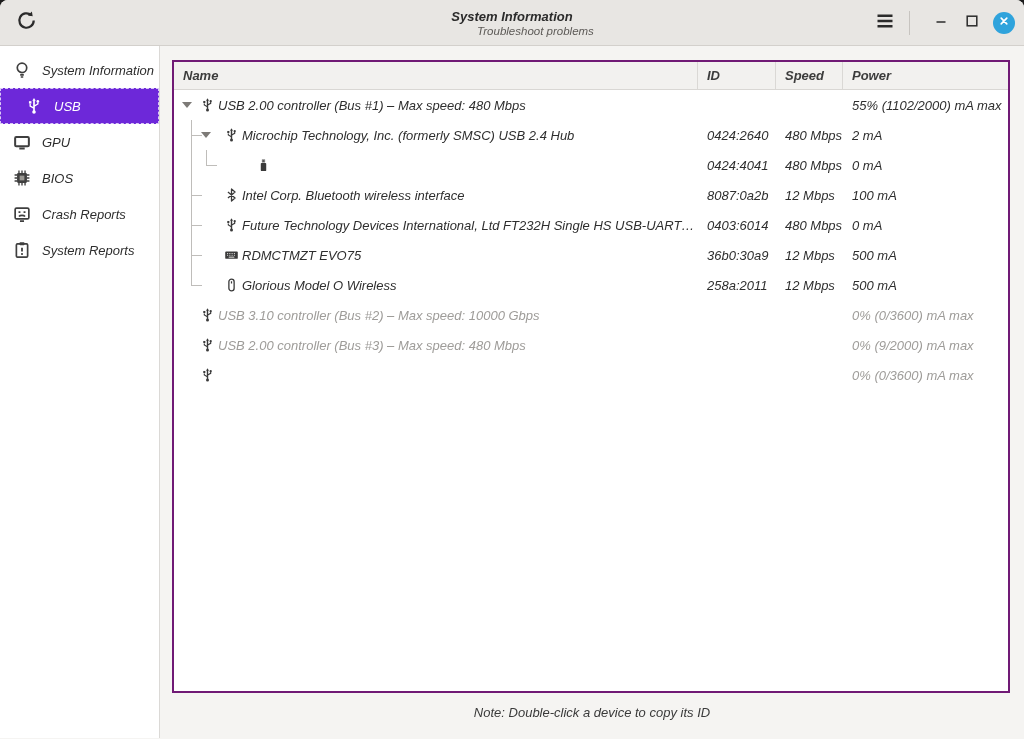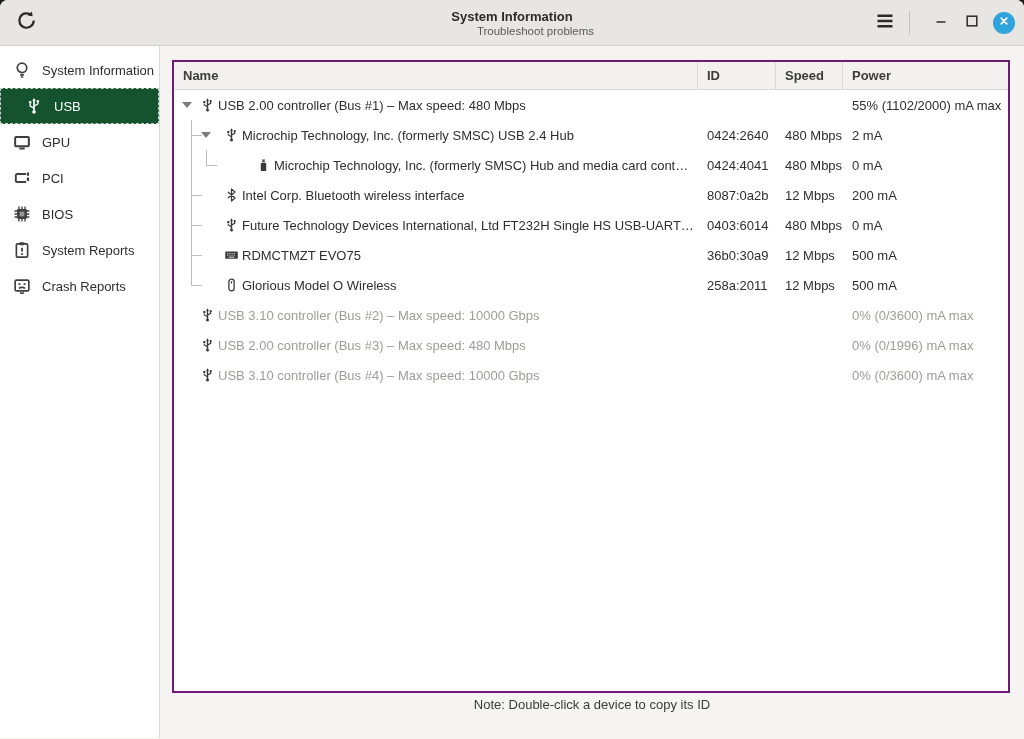--- a/index.html
+++ b/index.html
@@ -1,19 +1,19 @@
 <!DOCTYPE html>
 <html><head>
 <meta charset="utf-8">
 <style>
   * { margin:0; padding:0; box-sizing:border-box; }
   html,body { background:#1c1c1c; font-family:"Liberation Sans", sans-serif; }
   .window {
     width:1024px; height:739px; position:relative; overflow:hidden;
-    border-radius:8px 8px 0 0; background:#f5f4f2;
+    border-radius:8px 8px 0 0; background:#f5f4f2;font-style:italic;
   }
   
   .titlebar {
     height:46px; background:#e8e6e3; border-bottom:1px solid #d3d0cc;
     display:flex; align-items:center; position:relative;
   }
   .tb-btn { display:flex; align-items:center; justify-content:center; cursor:default; color:#2b2b2b; }
   .refresh-btn { width:26px; height:26px; margin-left:13px; }
   .refresh-btn svg { width:21px; height:21px; }
   .tb-center { position:absolute; left:0; right:0; top:0; bottom:0;
@@ -27,21 +27,21 @@
   .winctl svg { width:16px; height:16px; }
   .close-btn { width:22px; height:22px; border-radius:50%; background:#2fa3dc; margin-left:9px; }
   .close-btn svg { width:14px; height:14px; }
   
   .content { display:flex; height:692px; }
   .sidebar { width:160px; background:#ffffff; border-right:1px solid #dbd9d6; padding-top:6px; flex:none; }
   .side-item { height:36px; display:flex; align-items:center; gap:11px; padding-left:13px;
     font-size:13px; color:#2d2d2d; cursor:default; }
   .side-item .icon { width:18px; height:18px; color:#3f3f3f; flex:none; display:flex; }
   .side-item .icon svg { width:18px; height:18px; }
-  .side-item.selected { background:#14532d; color:#ffffff;
+  .side-item.selected { background:#6d28d9; color:#ffffff;
     outline:1px dashed rgba(255,255,255,.75); outline-offset:-1px;padding-left:25px; }
   .side-item.selected .icon { color:#ffffff; }
   .main { flex:1; position:relative; background:#f5f4f2; }
   
   .panel { position:absolute; left:12px; right:14px; top:14px; bottom:45px;
     background:#ffffff; border:2px solid #701a75; overflow:hidden; }
   .thead { height:28px; display:flex; background:#f2f1ef; border-bottom:1px solid #d9d7d4;
     font-size:13px; font-weight:700; color:#3c3c3c; align-items:center; }
   .th { height:100%; display:flex; align-items:center; padding-left:9px; border-right:1px solid #dad8d5; }
   .th.c-name  { width:524px; }
@@ -59,21 +59,21 @@
   .row-icon { position:absolute; top:50%; transform:translateY(-50%);
     width:15px; height:15px; color:#3a3a3a; display:flex; }
   .row-icon svg { width:15px; height:15px; }
   .expander { position:absolute; top:50%; transform:translateY(-50%);
     width:0; height:0; border-left:5px solid transparent; border-right:5px solid transparent;
     border-top:6px solid #7d7a77; }
   .g-v  { position:absolute; top:0; bottom:0; border-left:1px solid #bfbdba; }
   .g-vh { position:absolute; top:0; height:15px; border-left:1px solid #bfbdba; }
   .g-h  { position:absolute; top:15px; width:11px; border-top:1px solid #bfbdba; }
   
-  .note-bar { position:absolute; left:0; right:0; bottom:12px; height:44px;
+  .note-bar { position:absolute; left:0; right:0; bottom:4px; height:44px;
     display:flex; align-items:center; justify-content:center;
     font-size:13px; color:#3a3a3a; }
 </style>
 </head>
 <body>
 
 <div class="window">
 
   <div class="titlebar">
     <div class="tb-btn refresh-btn">
@@ -141,57 +141,48 @@
             <svg viewBox="0 0 16 16">
               <rect x="1.9" y="3.6" width="12.2" height="8.2" rx="1" fill="none" stroke="currentColor" stroke-width="1.8"></rect>
               <path d="M5.6 13.7h4.8" stroke="currentColor" stroke-width="1.8"></path>
             </svg>
           </span>
           <span>GPU</span>
         </div>
         <div class="side-item">
           <span class="icon">
             <svg viewBox="0 0 16 16">
-              <path d="M11.6 4.4H3.6c-.6 0-1.1.5-1.1 1.1v4.9c0 .6.5 1.1 1.1 1.1h8" fill="none" stroke="currentColor" stroke-width="1.7"></path>
-              <path d="M13.3 3.1v3M13.3 7.6v3" stroke="currentColor" stroke-width="2"></path>
-            </svg>
-          </span>
-          <span>PCI</span>
-        </div>
-        <div class="side-item">
-          <span class="icon">
-            <svg viewBox="0 0 16 16">
               <path d="M5.3 1.4v2.2M8 1.4v2.2M10.7 1.4v2.2M5.3 12.4v2.2M8 12.4v2.2M10.7 12.4v2.2M1.4 5.3h2.2M1.4 8h2.2M1.4 10.7h2.2M12.4 5.3h2.2M12.4 8h2.2M12.4 10.7h2.2" stroke="currentColor" stroke-width="1.2"></path>
               <rect x="3.6" y="3.6" width="8.8" height="8.8" rx="1" fill="currentColor"></rect>
               <rect x="5.9" y="5.9" width="4.2" height="4.2" fill="#9a9893"></rect>
             </svg>
           </span>
           <span>BIOS</span>
+        </div>
+        <div class="side-item">
+          <span class="icon">
+            <svg viewBox="0 0 16 16">
+              <rect x="1.9" y="2.7" width="12.2" height="9.7" rx="1.3" fill="none" stroke="currentColor" stroke-width="1.5"></rect>
+              <path d="M4.9 6.4h1.7M9.4 6.4h1.7" stroke="currentColor" stroke-width="1.6"></path>
+              <path d="M5.3 10.2c1-1.3 4.4-1.3 5.4 0" fill="none" stroke="currentColor" stroke-width="1.4"></path>
+              <path d="M6.2 14.3h3.6" stroke="currentColor" stroke-width="1.4"></path>
+            </svg>
+          </span>
+          <span>Crash Reports</span>
         </div>
         <div class="side-item">
           <span class="icon">
             <svg viewBox="0 0 16 16">
               <rect x="3" y="2.6" width="10" height="11.8" rx="1" fill="none" stroke="currentColor" stroke-width="1.5"></rect>
               <rect x="5.8" y="1.2" width="4.4" height="2.6" rx="0.6" fill="currentColor"></rect>
               <path d="M8 6.1v3.3" stroke="currentColor" stroke-width="1.6"></path>
               <circle cx="8" cy="11.6" r="0.95" fill="currentColor"></circle>
             </svg>
           </span>
           <span>System Reports</span>
-        </div>
-        <div class="side-item">
-          <span class="icon">
-            <svg viewBox="0 0 16 16">
-              <rect x="1.9" y="2.7" width="12.2" height="9.7" rx="1.3" fill="none" stroke="currentColor" stroke-width="1.5"></rect>
-              <path d="M4.9 6.4h1.7M9.4 6.4h1.7" stroke="currentColor" stroke-width="1.6"></path>
-              <path d="M5.3 10.2c1-1.3 4.4-1.3 5.4 0" fill="none" stroke="currentColor" stroke-width="1.4"></path>
-              <path d="M6.2 14.3h3.6" stroke="currentColor" stroke-width="1.4"></path>
-            </svg>
-          </span>
-          <span>Crash Reports</span>
         </div>
       </div>
     <div class="main">
       <div class="panel">
         <div class="thead">
           <div class="th c-name">Name</div>
           <div class="th c-id">ID</div>
           <div class="th c-speed">Speed</div>
           <div class="th c-power">Power</div>
         </div>
@@ -243,40 +234,39 @@
                 <span class="g-v" style="left: 17px;"></span>
                 <span class="g-vh" style="left: 32px;"></span>
                 <span class="g-h" style="left: 32px;"></span>
                 <span class="row-icon" style="left: 82px;">
                   <svg viewBox="0 0 16 16">
                     <rect x="5.1" y="5.8" width="5.8" height="8.6" rx="0.9" fill="currentColor"></rect>
                     <rect x="6.3" y="2.2" width="3.4" height="3" fill="currentColor"></rect>
                     <path d="M7.2 3.2v1M8.9 3.2v1" stroke="#ffffff" stroke-width="0.9"></path>
                   </svg>
                 </span>
-                <span class="row-label" style="padding-left: 100px;">Microchip Technology, Inc. (formerly SMSC) Hub and media card cont…</span>
               </div>
               <div class="cell id">0424:4041</div>
               <div class="cell speed">480 Mbps</div>
               <div class="cell power">0 mA</div>
             </div>
             <div class="trow">
               <div class="cell name">
                 <span class="g-v" style="left: 17px;"></span>
                 <span class="g-h" style="left: 17px;"></span>
                 <span class="row-icon" style="left: 50px;">
                   <svg viewBox="0 0 16 16">
                     <path d="M4.2 4.8l7.6 6.4L8 14.4V1.6l3.8 3.2-7.6 6.4" fill="none" stroke="currentColor" stroke-width="1.35" stroke-linejoin="round"></path>
                   </svg>
                 </span>
                 <span class="row-label" style="padding-left: 68px;">Intel Corp. Bluetooth wireless interface</span>
               </div>
               <div class="cell id">8087:0a2b</div>
               <div class="cell speed">12 Mbps</div>
-              <div class="cell power">200 mA</div>
+              <div class="cell power">100 mA</div>
             </div>
             <div class="trow">
               <div class="cell name">
                 <span class="g-v" style="left: 17px;"></span>
                 <span class="g-h" style="left: 17px;"></span>
                 <span class="row-icon" style="left: 50px;">
                   <svg viewBox="0 0 16 16">
                     <path d="M8 2.4v10.2" stroke="currentColor" stroke-width="1.5" fill="none"></path>
                     <path d="M8 0.8L6.5 3.4h3z" fill="currentColor"></path>
                     <circle cx="8" cy="13.3" r="1.6" fill="currentColor"></circle>
@@ -353,36 +343,35 @@
                     <path d="M7.9 9.9L4.6 8V6.3" stroke="currentColor" stroke-width="1.2" fill="none"></path>
                     <rect x="3.5" y="3.7" width="2.2" height="2.2" fill="currentColor"></rect>
                     <path d="M8.1 8.1l3.3-1.9V4.9" stroke="currentColor" stroke-width="1.2" fill="none"></path>
                     <circle cx="11.4" cy="3.9" r="1.2" fill="currentColor"></circle>
                   </svg>
                 </span>
                 <span class="row-label" style="padding-left: 44px;">USB  2.00 controller (Bus #3) – Max speed: 480 Mbps</span>
               </div>
               <div class="cell id"></div>
               <div class="cell speed"></div>
-              <div class="cell power">0% (0/1996) mA max</div>
+              <div class="cell power">0% (9/2000) mA max</div>
             </div>
             <div class="trow grayed">
               <div class="cell name">
                 <span class="row-icon" style="left: 26px;">
                   <svg viewBox="0 0 16 16">
                     <path d="M8 2.4v10.2" stroke="currentColor" stroke-width="1.5" fill="none"></path>
                     <path d="M8 0.8L6.5 3.4h3z" fill="currentColor"></path>
                     <circle cx="8" cy="13.3" r="1.6" fill="currentColor"></circle>
                     <path d="M7.9 9.9L4.6 8V6.3" stroke="currentColor" stroke-width="1.2" fill="none"></path>
                     <rect x="3.5" y="3.7" width="2.2" height="2.2" fill="currentColor"></rect>
                     <path d="M8.1 8.1l3.3-1.9V4.9" stroke="currentColor" stroke-width="1.2" fill="none"></path>
                     <circle cx="11.4" cy="3.9" r="1.2" fill="currentColor"></circle>
                   </svg>
                 </span>
-                <span class="row-label" style="padding-left: 44px;">USB  3.10 controller (Bus #4) – Max speed: 10000 Gbps</span>
               </div>
               <div class="cell id"></div>
               <div class="cell speed"></div>
               <div class="cell power">0% (0/3600) mA max</div>
             </div>
           </div>
       </div>
       <div class="note-bar">Note: Double-click a device to copy its ID</div>
     </div>
   </div>

